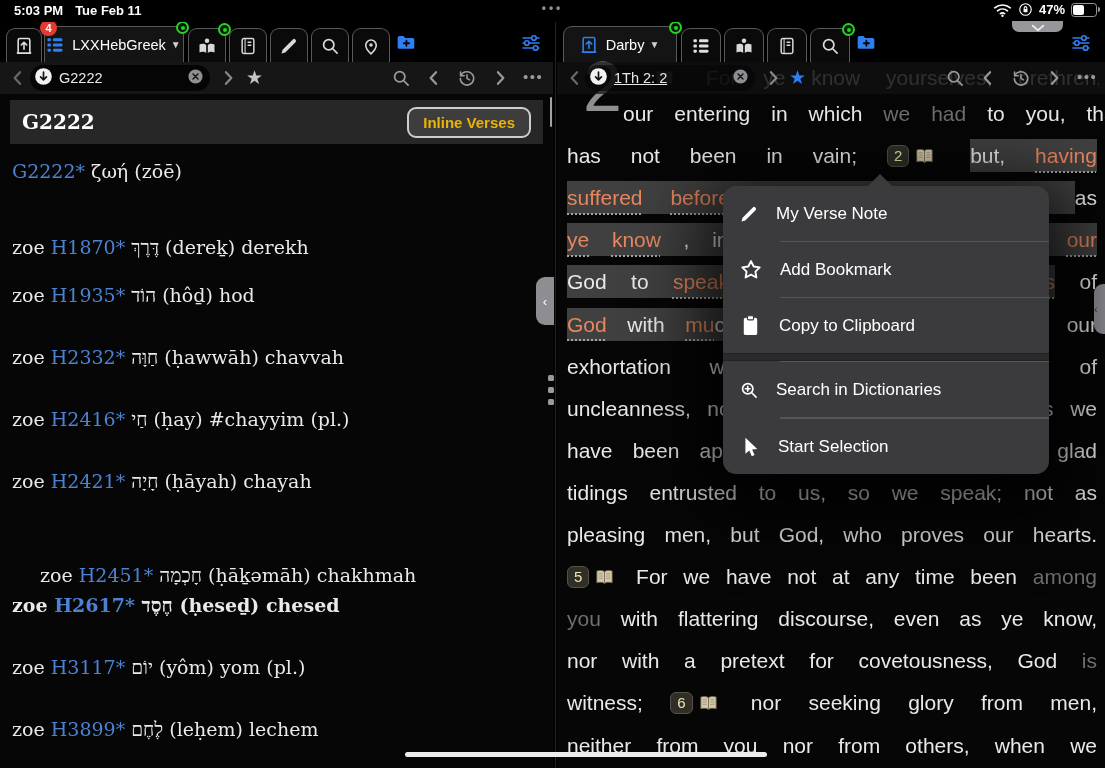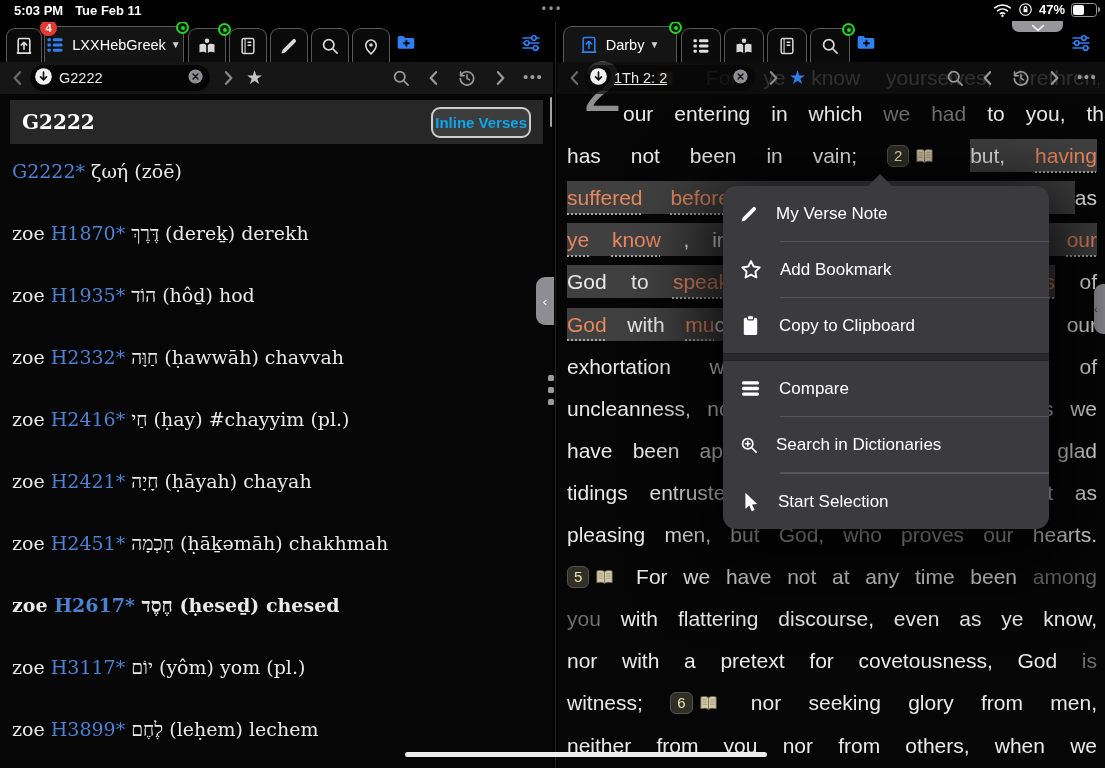--- a/index.html
+++ b/index.html
@@ -47,22 +47,22 @@
   .pill .ref{flex:1;}
   .pill .clear{margin:0 6px;}
   .nav-star{position:absolute;top:5px;font-size:19px;color:#c4c4c4;line-height:22px;}
   .nav-cluster{position:absolute;top:6px;display:flex;gap:13px;color:#9a9a9a;align-items:center;}
   .nav-cluster span{display:block;width:20px;height:20px;}
   .more-dots{font-size:15px;letter-spacing:1.5px;line-height:18px;}
   
   #lex-header{position:absolute;left:10px;top:100px;width:509px;height:44px;background:#272727;display:flex;
               align-items:center;padding:0 12px;z-index:2;}
   #lex-title{font:700 20px "DejaVu Serif",serif;color:#fff;}
-  #inline-verses-btn{margin-left:auto;border:2px solid #cdcdcd;border-radius:9px;background:#3d3d3d;color:#0ea5e9;
-                     font:700 15px "Liberation Sans",sans-serif;padding:5px 2px;}
+  #inline-verses-btn{margin-left:auto;border:2px solid #cdcdcd;border-radius:9px;background:#3d3d3d;color:#eab308;
+                     font:700 15px "Liberation Sans",sans-serif;padding:5px 14px;}
   .lex-entry{position:absolute;left:12px;font:19px "DejaVu Serif",serif;color:#e9e9e9;white-space:nowrap;}
   .lex-entry .strong{color:#4d82d2;}
   #lex-scrollthumb{position:absolute;right:1px;top:97px;width:2px;height:30px;background:#e7e7e7;opacity:.7;border-radius:1px;}
   
   #chapter-num{position:absolute;left:26px;top:52px;font:400 70px/1 "Liberation Sans",sans-serif;color:#8f8f8f;z-index:2;}
   #ghost-line{position:absolute;left:92px;top:66px;z-index:2;font-size:21px;color:#d8d8d8;opacity:.62;
               white-space:nowrap;word-spacing:20px;width:450px;overflow:hidden;}
   #ghost-line .vbook{opacity:.9;}
   .vline{position:absolute;left:10px;width:530px;font-size:21px;line-height:34px;color:#e9e9e9;
          text-align:justify;text-align-last:justify;z-index:1;}
@@ -245,26 +245,26 @@
         <span class="more-dots">•••</span>
       </div>
     </div>
 
     <div id="lex-header">
       <span id="lex-title">G2222</span>
       <button id="inline-verses-btn">Inline Verses</button>
     </div>
     <div id="lex-entries">
         <div class="lex-entry" style="top: 160px;"><span class="strong">G2222*</span> <span>ζωή</span> <span>(zōē)</span></div>
-        <div class="lex-entry" style="top: 222px;">zoe <span class="strong">H1870*</span> <span>דֶּרֶךְ</span> <span>(dereḵ) derekh</span></div>
+        <div class="lex-entry" style="top: 236px;">zoe <span class="strong">H1870*</span> <span>דֶּרֶךְ</span> <span>(dereḵ) derekh</span></div>
         <div class="lex-entry" style="top: 284px;">zoe <span class="strong">H1935*</span> <span>הוֹד</span> <span>(hôḏ) hod</span></div>
         <div class="lex-entry" style="top: 346px; text-align: right;">zoe <span class="strong">H2332*</span> <span>חַוָּה</span> <span>(ḥawwāh) chavvah</span></div>
         <div class="lex-entry" style="top: 408px;">zoe <span class="strong">H2416*</span> <span>חַי</span> <span>(ḥay) #chayyim (pl.)</span></div>
         <div class="lex-entry" style="top: 470px;">zoe <span class="strong">H2421*</span> <span>חָיָה</span> <span>(ḥāyah) chayah</span></div>
-        <div class="lex-entry" style="top: 532px;">zoe <span class="strong">H2451*</span> <span>חָכְמָה</span> <span>(ḥāḵəmāh) chakhmah</span></div>
+        <div class="lex-entry" style="top: 564px; margin-left: 28px;">zoe <span class="strong">H2451*</span> <span>חָכְמָה</span> <span>(ḥāḵəmāh) chakhmah</span></div>
         <div class="lex-entry" style="top: 594px; font-weight: bold;">zoe <span class="strong">H2617*</span> <span>חֶסֶד</span> <span>(ḥeseḏ) chesed</span></div>
         <div class="lex-entry" style="top: 656px;">zoe <span class="strong">H3117*</span> <span>יוֹם</span> <span>(yôm) yom (pl.)</span></div>
         <div class="lex-entry" style="top: 718px;">zoe <span class="strong">H3899*</span> <span>לֶחֶם</span> <span>(leḥem) lechem</span></div>
       </div>
     <div id="lex-scrollthumb"></div>
   </div>
 
   <div id="right-pane" class="pane">
     <div class="toolbar">
       <div class="tab active" style="left:6px;width:112px;">
@@ -441,30 +441,20 @@
           <div class="menu-item">
             <span>
               <svg width="23" height="23" viewBox="0 0 24 24" fill="#fff">
                 <rect x="5" y="4" width="14" height="18" rx="2"></rect>
                 <rect x="8.8" y="1.8" width="6.4" height="4.4" rx="1.2" stroke="#3b3b3d" stroke-width="1.2"></rect>
               </svg>
             </span>
             <span>Copy to Clipboard</span>
           </div>
           <div class="menu-group-sep"></div>
-          <div class="menu-item">
-            <span>
-              <svg width="23" height="23" viewBox="0 0 24 24" fill="#fff">
-                <rect x="3" y="4.5" width="18" height="3.4" rx="1.7"></rect>
-                <rect x="3" y="10.3" width="18" height="3.4" rx="1.7"></rect>
-                <rect x="3" y="16.1" width="18" height="3.4" rx="1.7"></rect>
-              </svg>
-            </span>
-            <span>Compare</span>
-          </div>
           <div class="menu-sep"></div>
           <div class="menu-item">
             <span>
               <svg width="20" height="20" viewBox="0 0 24 24" fill="none" stroke="currentColor" stroke-width="2" stroke-linecap="round">
                 <circle cx="10.5" cy="10.5" r="6.2"></circle>
                 <path d="M15.3 15.3 20.5 20.5"></path>
                 <path d="M10.5 7.7v5.6M7.7 10.5h5.6"></path>
               </svg>
             </span>
             <span>Search in Dictionaries</span>

